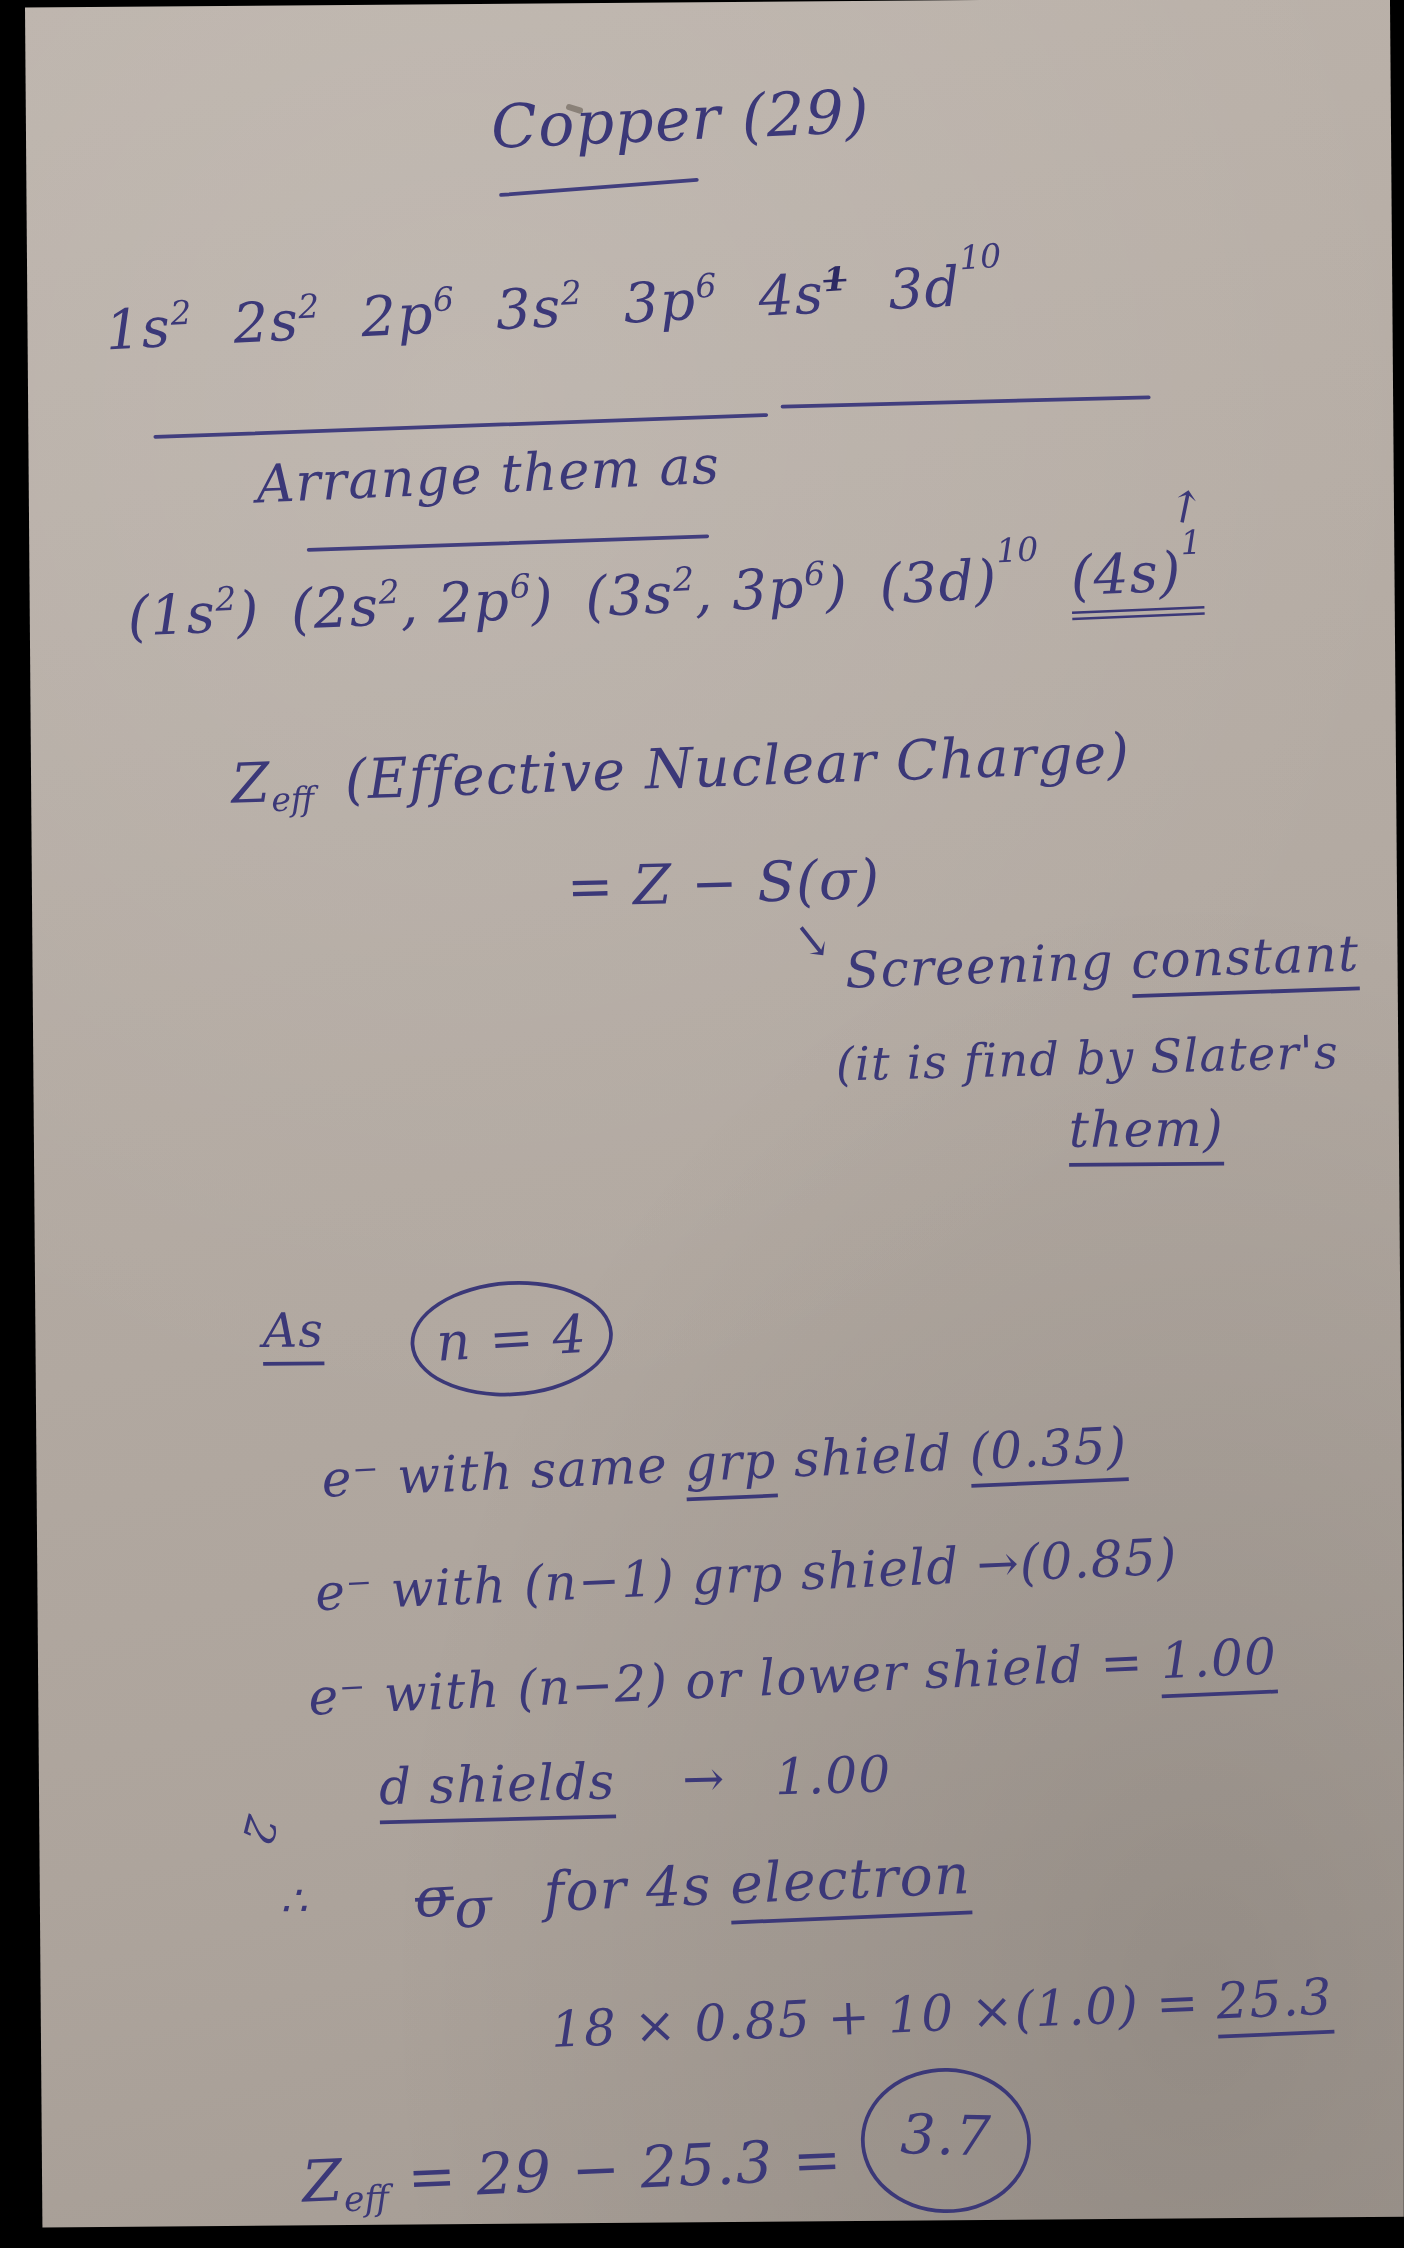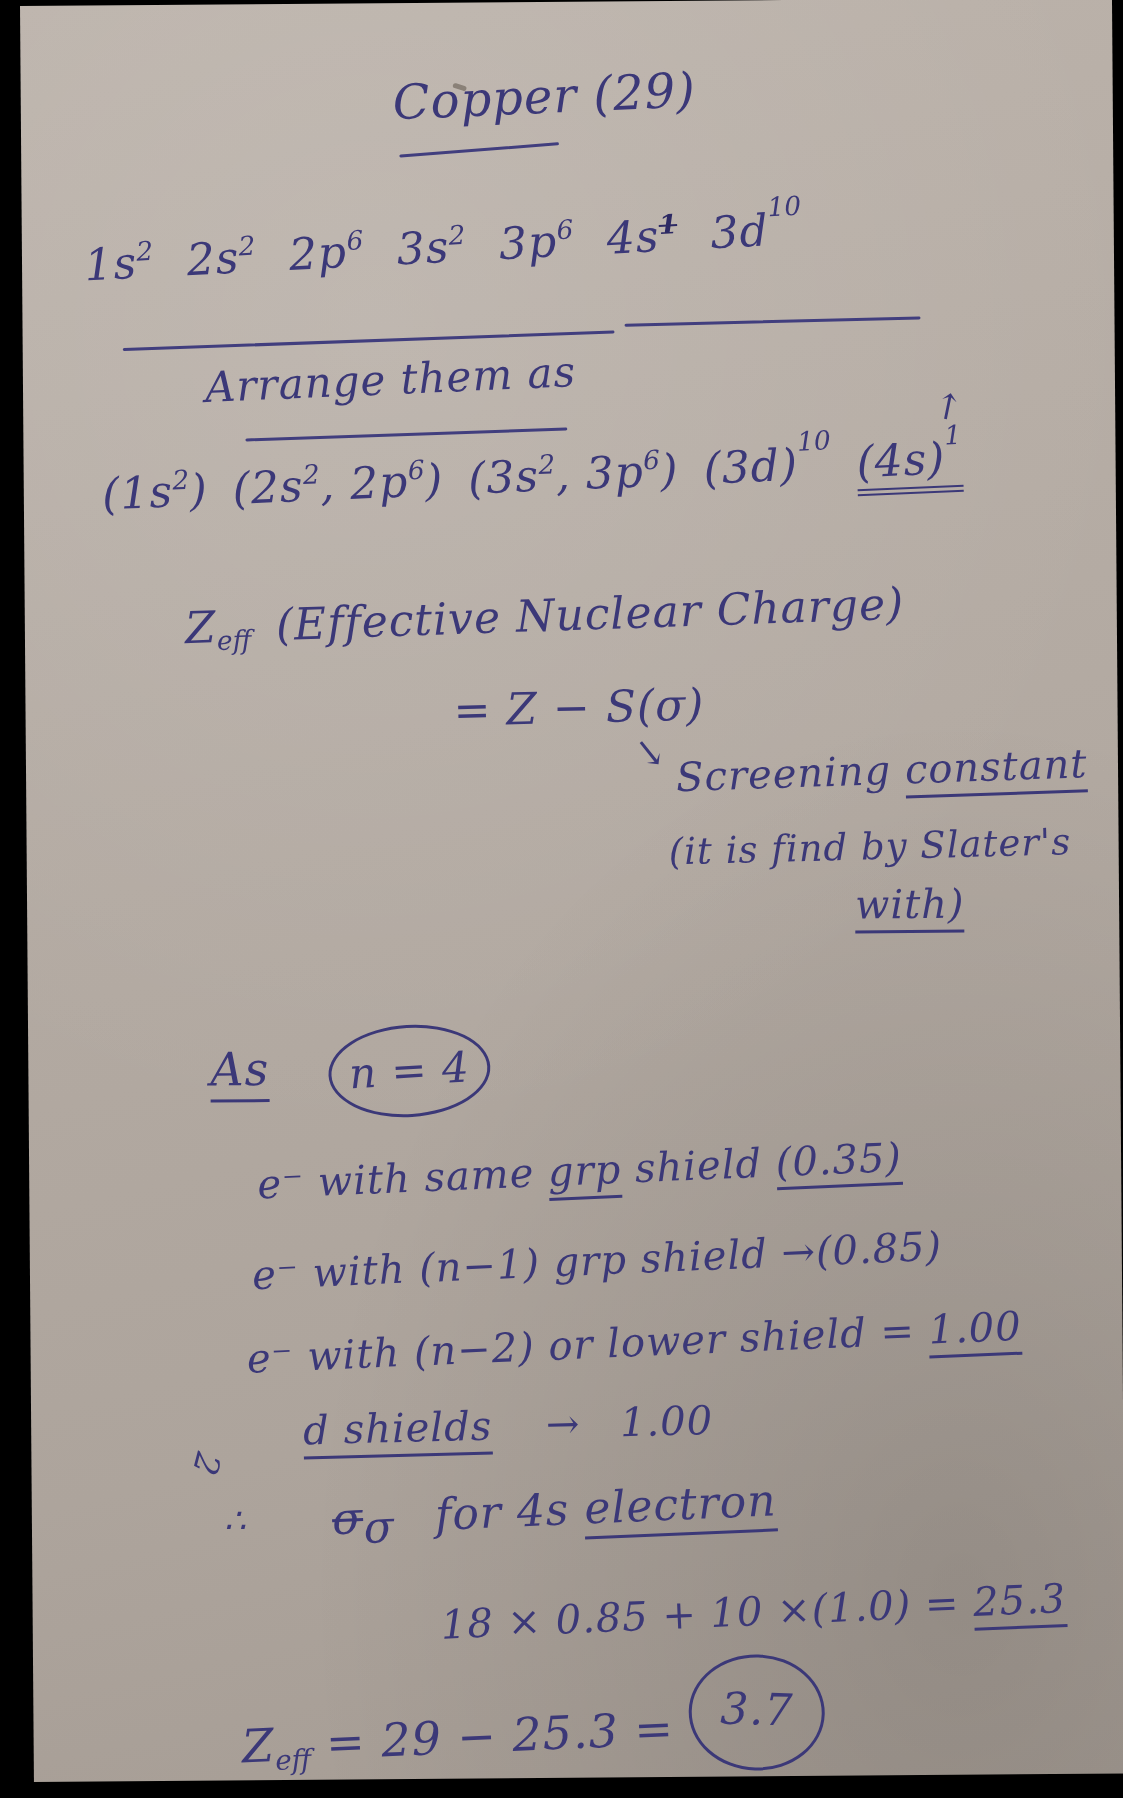--- a/index.html
+++ b/index.html
@@ -89,24 +89,24 @@
   <div class="ln" style="left:608px;top:730px;font-size:38px;">
     <span class="arrowdn">↓</span>
   </div>
   <div class="ln" style="left:650px;top:748px;font-size:40px;transform:rotate(-1.5deg);">
     <span>Screening </span><span class="u">constant</span>
   </div>
   <div class="ln" style="left:642px;top:826px;font-size:37px;transform:rotate(-1deg);">
     <span>(it is find by Slater's</span>
   </div>
   <div class="ln" style="left:828px;top:882px;font-size:40px;">
-    <span class="u">with)</span>
+    <span class="u">them)</span>
   </div>
 
-  <div class="ln" style="left:182px;top:1038px;font-size:46px;">
+  <div class="ln" style="left:182px;top:1038px;font-size:38px;">
     <span class="u">As</span>
   </div>
   <div class="ln" style="left:300px;top:1022px;">
     <span class="circle" style="width:156px;height:86px;line-height:86px;font-size:42px;transform:rotate(-3deg);">n = 4</span>
   </div>
 
   <div class="ln" style="left:228px;top:1146px;font-size:40px;transform:rotate(-2deg);">
     <span>e⁻ with same </span><span class="u">grp</span><span> shield </span><span class="udot">(0.35)</span>
   </div>
   <div class="ln" style="left:222px;top:1236px;font-size:40px;transform:rotate(-2deg);">

